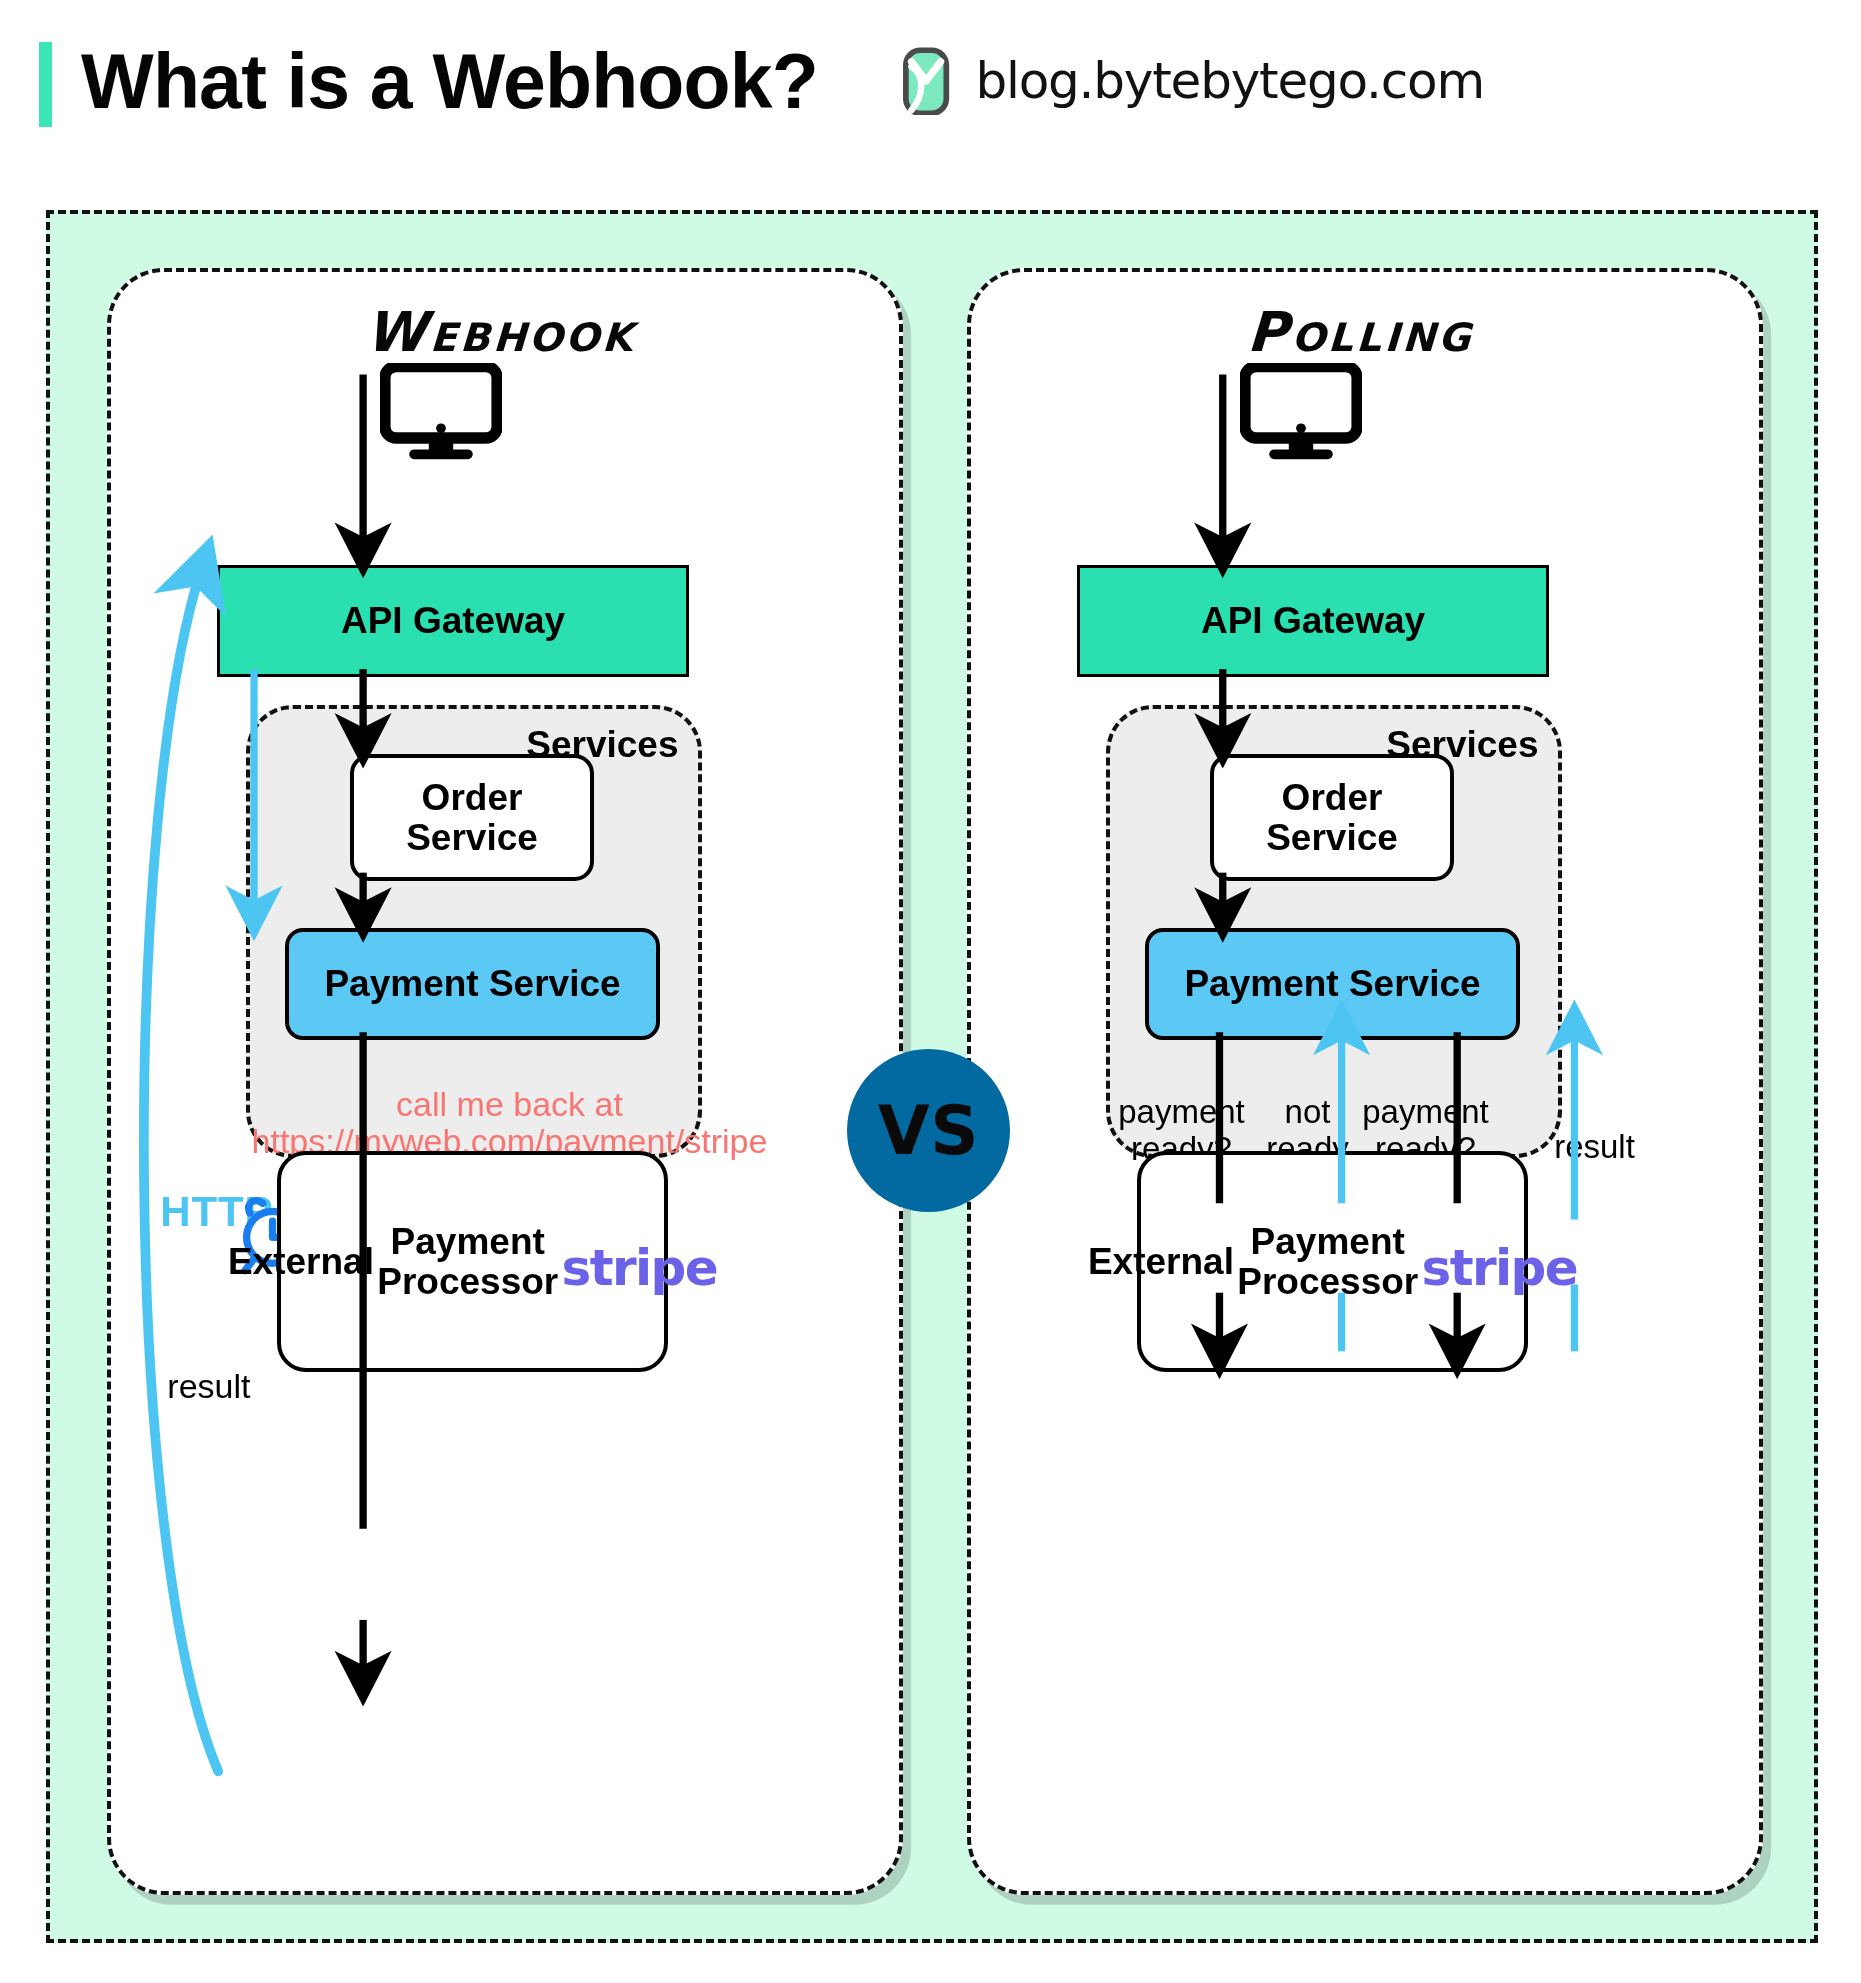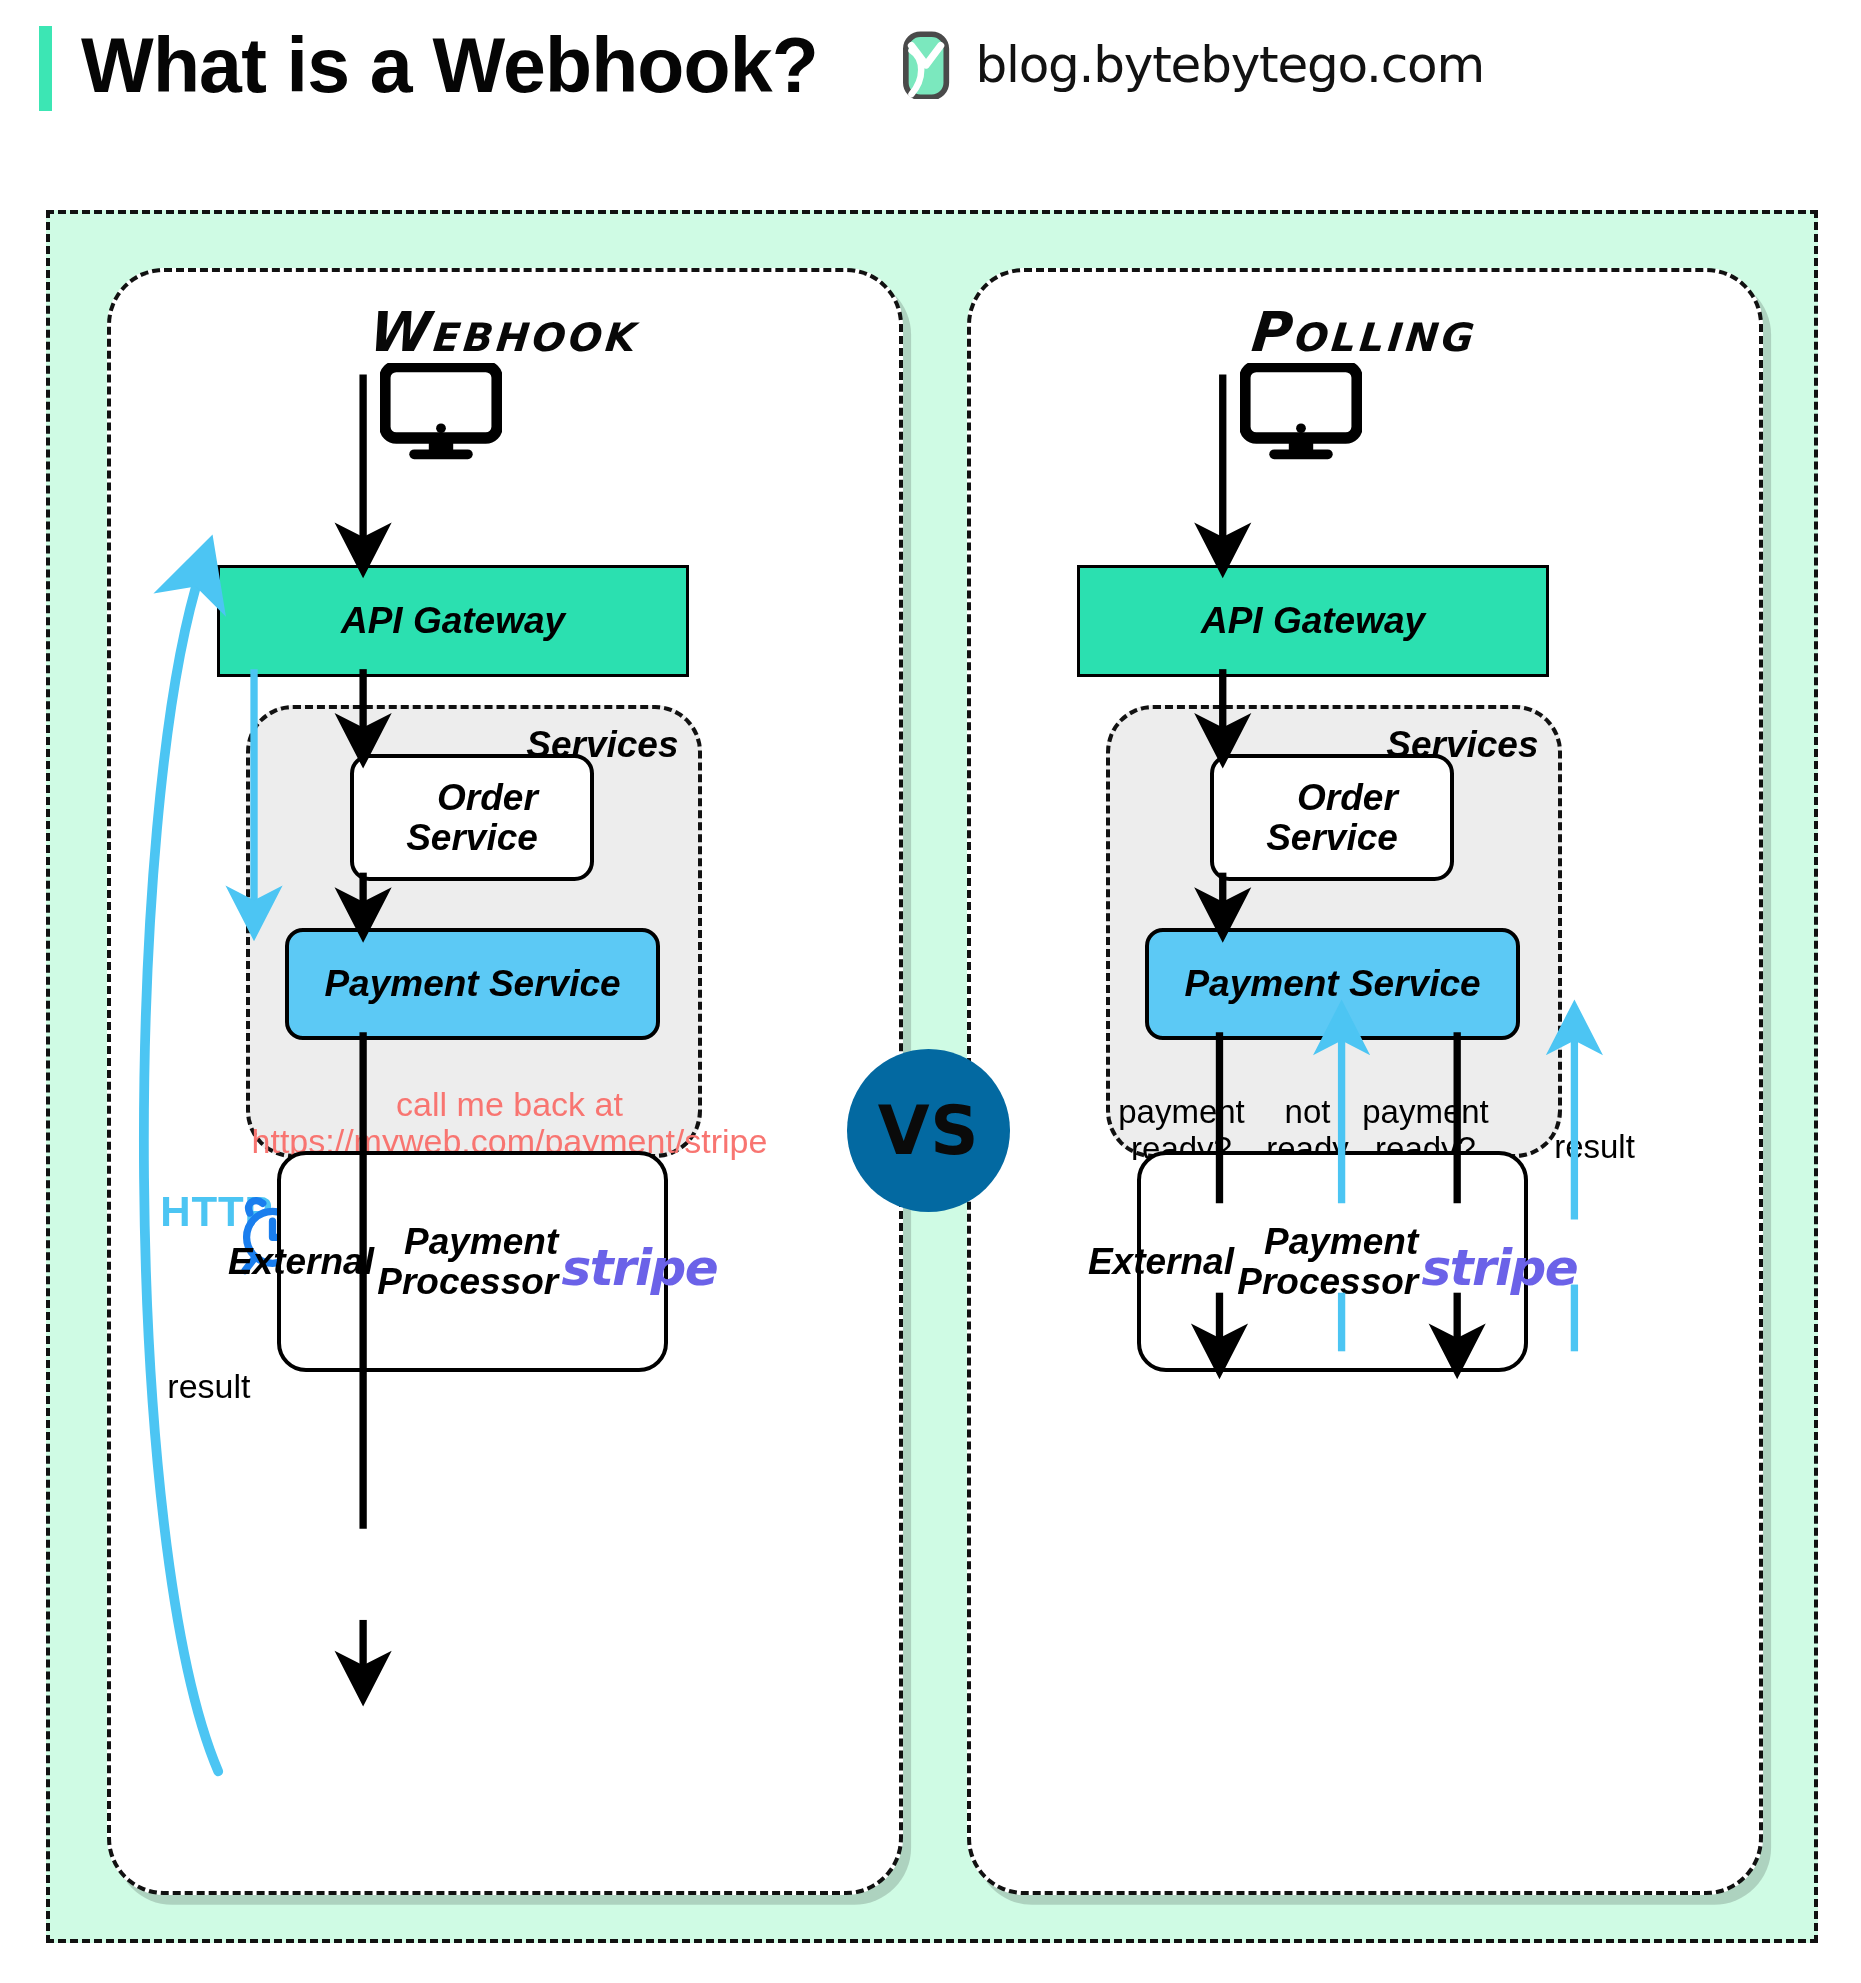--- a/index.html
+++ b/index.html
@@ -5,21 +5,21 @@
   * { box-sizing: border-box; margin: 0; padding: 0; }
   html, body {
     width: 1861px; height: 1983px;
     background: #ffffff;
     font-family: "Liberation Sans", sans-serif;
     overflow: hidden;
   }
   #page { position: relative; width: 1861px; height: 1983px; background:#fff; }
 
   
-  .header { position:absolute; left:0; top:0; width:1534px; height:138px;padding-left:22px; }
+  .header { position:absolute; left:0; top:16px; width:1534px; height:138px;padding-left:22px; }
   .accent-bar {
     position:absolute; left:39px; top:26px; width:13px; height:85px;
     background:#3CE6B4;
   }
   .page-title {
     position:absolute; left:81px; top:21px;
     font-size:77px; font-weight:bold; letter-spacing:-0.8px;
     color:#050505; white-space:nowrap;
     font-family:"Liberation Sans", sans-serif;
   }
@@ -59,21 +59,21 @@
     font-family:"DejaVu Sans", sans-serif;
     font-weight:bold; font-style:italic;
     font-size:55px; letter-spacing:3.3px;
     color:#080808;
     font-variant: small-caps;
     transform: skewX(-6deg);
   }
 
   
   .node { position:absolute; display:flex; align-items:center; justify-content:center;
-          text-align:right; color:#000; font-weight:bold;font-style:italic; }
+          text-align:center; color:#000; font-weight:bold; }
   .node-label { line-height:1.08; }
 
   .api-gw {
     width:472px; height:112px;
     background:#2BE0B0; border:3.3px solid #000;
     font-size:37px;
   }
   .services-box {
     width:456px; height:453px;
     background:#EDEDED; border:4.1px dashed #111;

